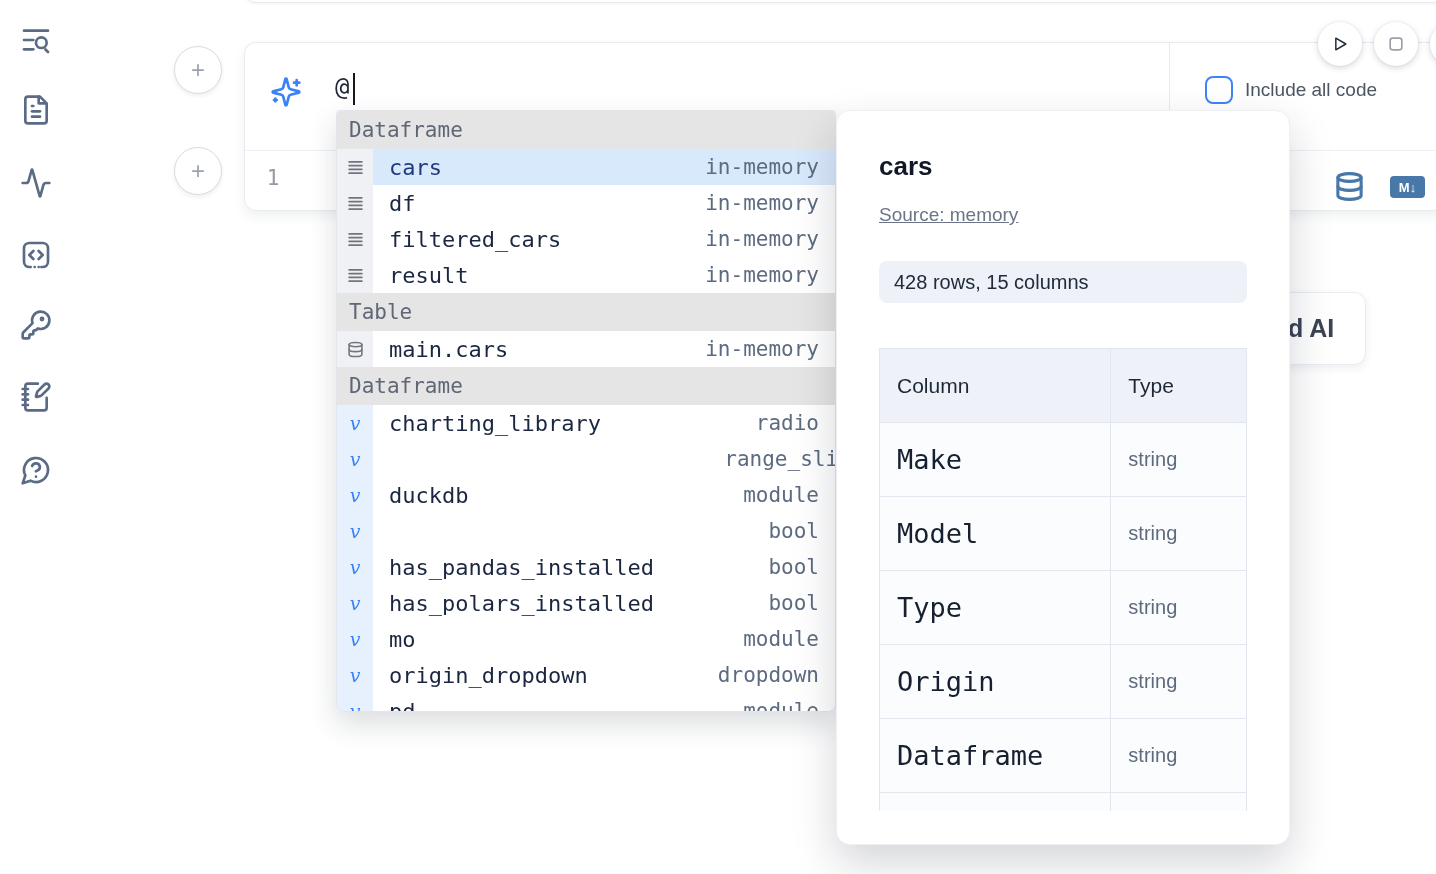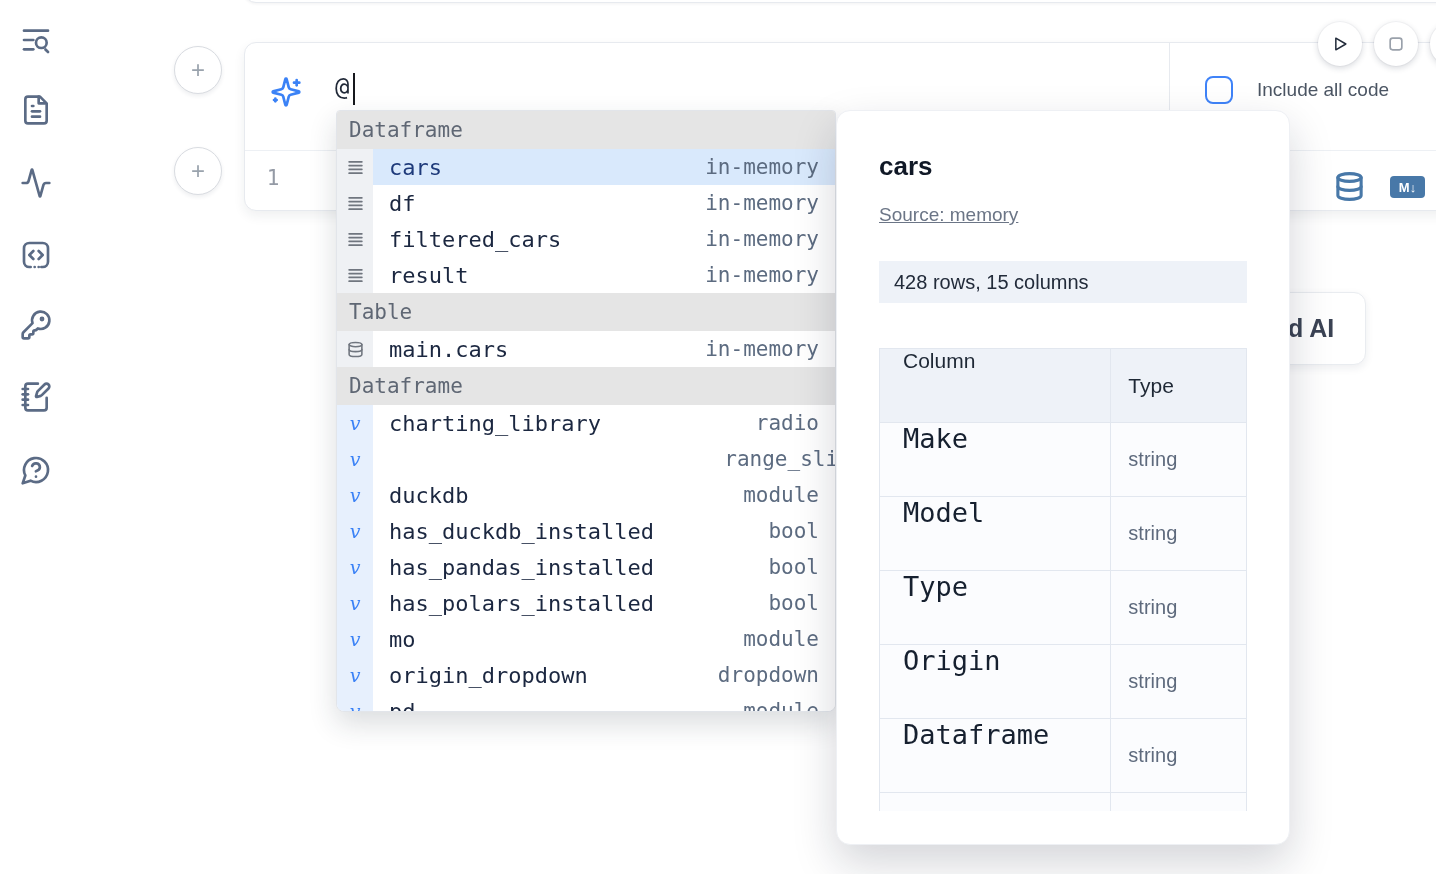--- a/index.html
+++ b/index.html
@@ -30,21 +30,21 @@
   }
   .prompt-row { position:absolute; left:0; top:0; width:100%; height:108px;
     border-bottom:1px solid #edf0f4; }
   .prompt-divider { position:absolute; left:924px; top:0; width:1px; height:108px; background:#e7eaef; }
   .sparkles { position:absolute; left:25px; top:33px; width:32px; height:32px; color:#3b82f6; }
   .sparkles svg { width:32px; height:32px; }
   .prompt-text { position:absolute; left:90px; top:30px; font-size:24px; color:#212938; }
   .caret { position:absolute; left:108px; top:30px; width:2px; height:32px; background:#16181d; }
   .include-wrap { position:absolute; left:960px; top:33px; display:flex; align-items:center; }
   .checkbox { width:28px; height:28px; border:2px solid #3f83f8; border-radius:8px; background:#fff; }
-  .include-label { margin-left:24px; font-size:19px; color:#4b5563; }
+  .include-label { margin-left:12px; font-size:19px; color:#4b5563; }
   .code-row { position:absolute; left:0; top:109px; width:100%; height:59px; }
   .line-no { position:absolute; left:16px; top:14px; width:24px; text-align:center;
     font-size:21px; color:#949aa5; }
 
   
   .circle-btn {
     position:absolute; top:22px; width:44px; height:44px; border-radius:50%;
     background:#fff; box-shadow:0 2px 6px rgba(30,41,59,.18), 0 0 0 1px rgba(30,41,59,.03);
     display:flex; align-items:center; justify-content:center; z-index:6;
   }
@@ -90,27 +90,27 @@
 
   
   .popover {
     position:absolute; left:836px; top:110px; width:454px; height:735px;
     background:#fff; border:1px solid #eef0f4; border-radius:14px;
     box-shadow:0 18px 44px rgba(15,23,42,.18); z-index:30;
   }
   .pop-title { position:absolute; left:42px; top:40px; font-size:26px; font-weight:bold; color:#101826; }
   .pop-source { position:absolute; left:42px; top:93px; font-size:19px; color:#6b7586;text-decoration:underline; }
   .pop-badge { position:absolute; left:42px; top:150px; width:368px; height:42px;
-    background:#eef2f8; border-radius:0; display:flex; align-items:center;
+    background:#eef2f8; border-radius:8px; display:flex; align-items:center;
     padding-left:15px; font-size:20px; color:#222b3a; }
   .pop-table-clip { position:absolute; left:42px; top:237px; width:369px; height:463px; overflow:hidden; }
   .pop-table { width:368px; border:1px solid #e2e7ef; border-bottom:none; }
   .pt-row { display:flex; height:74px; border-bottom:1px solid #e2e7ef; background:#fbfcfe; }
   .pt-row.head { background:#eef2f8; }
-  .pt-c1 { width:232px; border-right:1px solid #e2e7ef; display:flex; align-items:flex-start; padding-left:23px; }
+  .pt-c1 { width:232px; border-right:1px solid #e2e7ef; display:flex; align-items:center; padding-left:17px; }
   .pt-c2 { width:135px; display:flex; align-items:center; padding-left:17px; }
   .pt-header-text { font-size:21px; color:#1e2835; }
   .pt-col-name { font-size:27px; color:#16202f; }
   .pt-type { font-size:20px; color:#5e6a7d; }
 </style>
 </head>
 <body>
 
 <div class="sidebar">
   <div class="side-icon" style="top:24px">
@@ -311,21 +311,20 @@
     <div class="dd-body">
         <span class="dd-name mono">duckdb</span>
         <span class="dd-detail mono">module</span>
       </div>
   </div>
   <div class="dd-item">
     <div class="dd-gutter var">
         <span class="v-glyph">v</span>
       </div>
     <div class="dd-body">
-        <span class="dd-name mono">has_duckdb_installed</span>
         <span class="dd-detail mono">bool</span>
       </div>
   </div>
   <div class="dd-item">
     <div class="dd-gutter var">
         <span class="v-glyph">v</span>
       </div>
     <div class="dd-body">
         <span class="dd-name mono">has_pandas_installed</span>
         <span class="dd-detail mono">bool</span>

